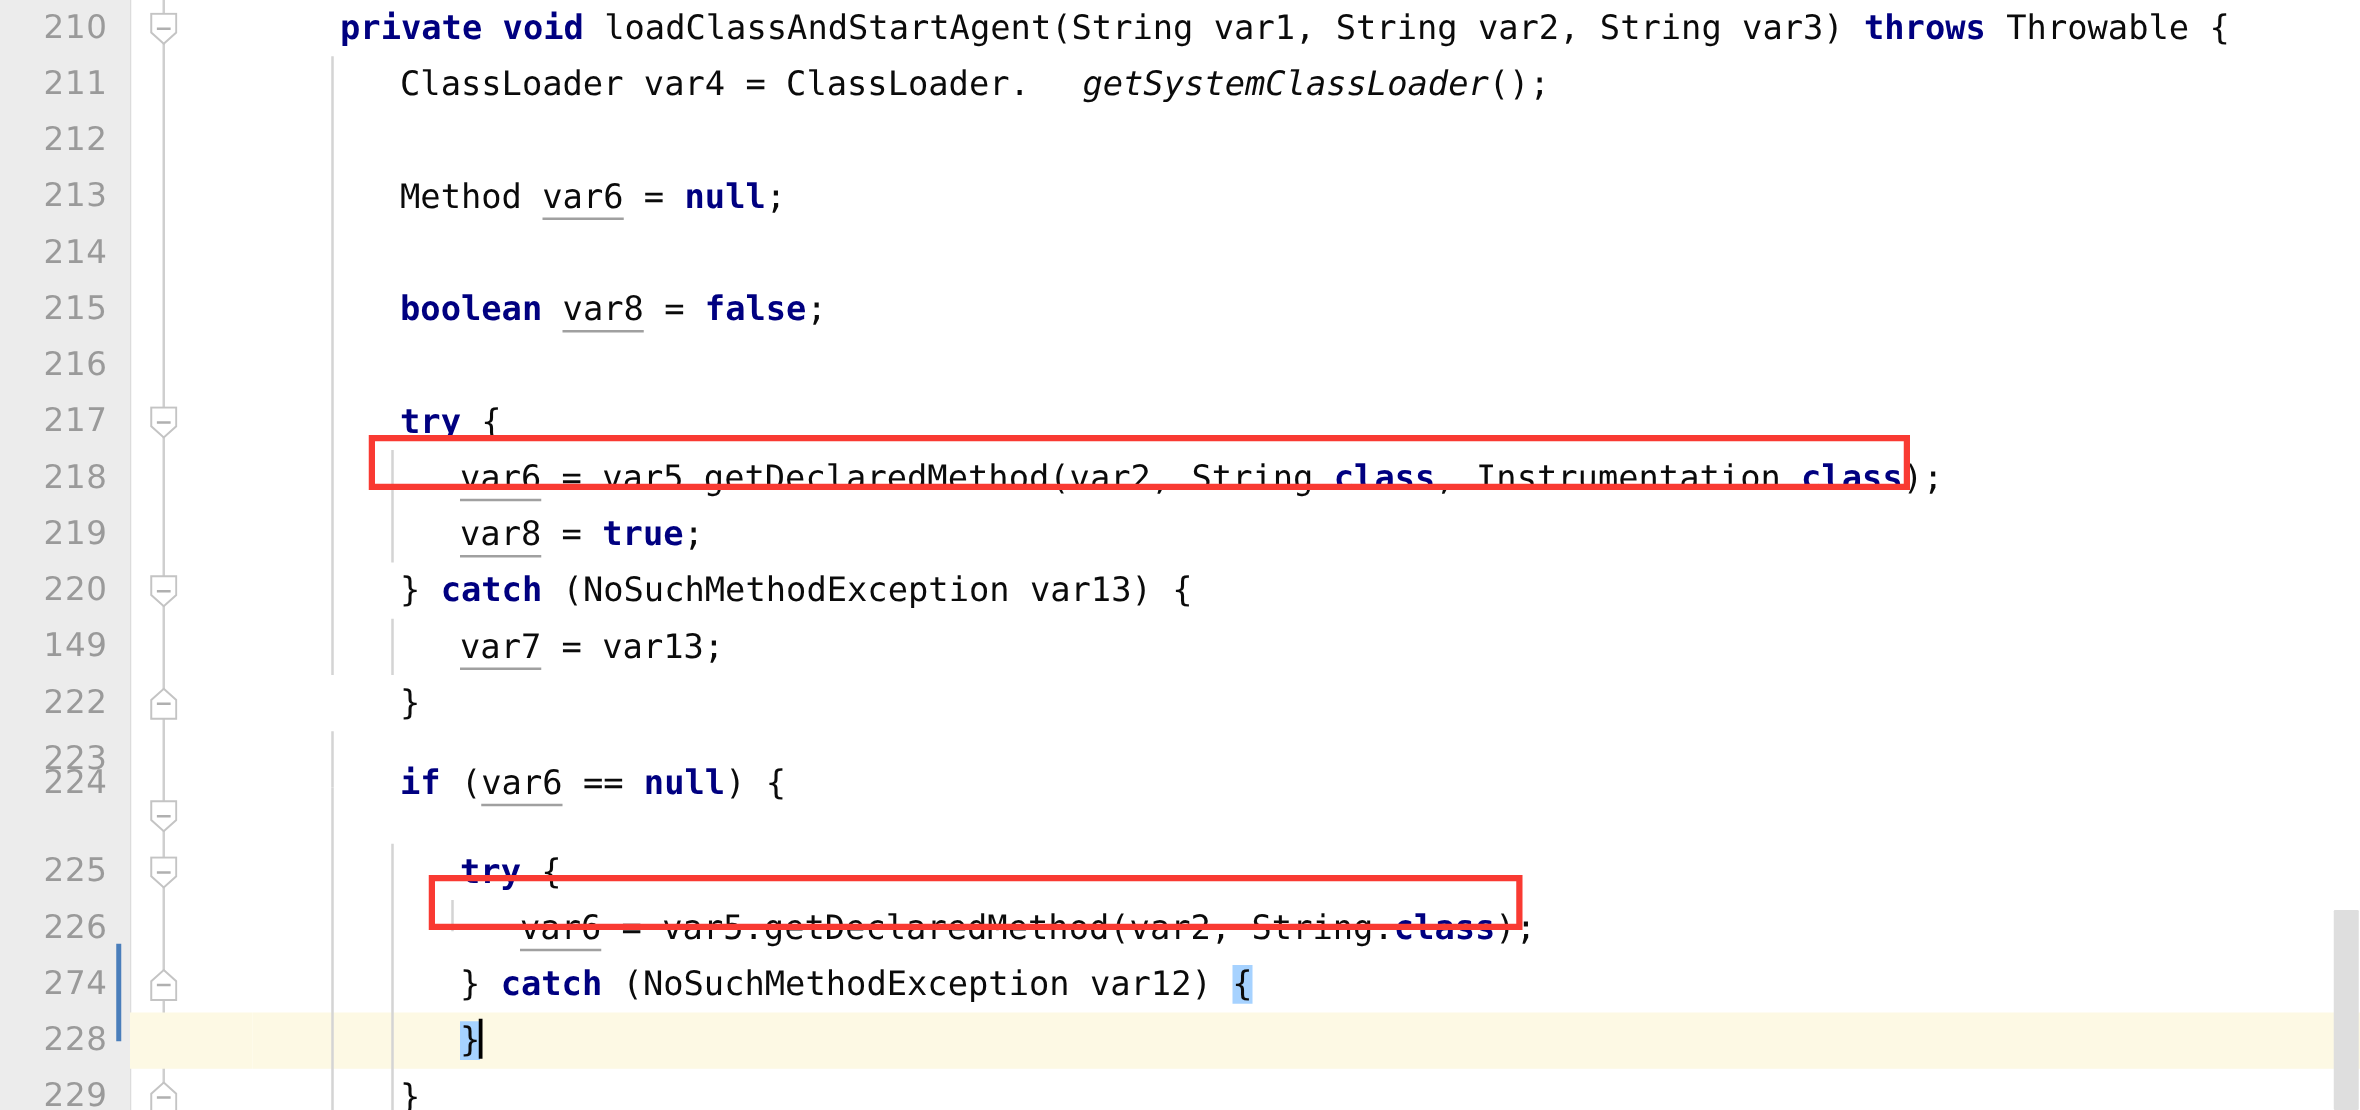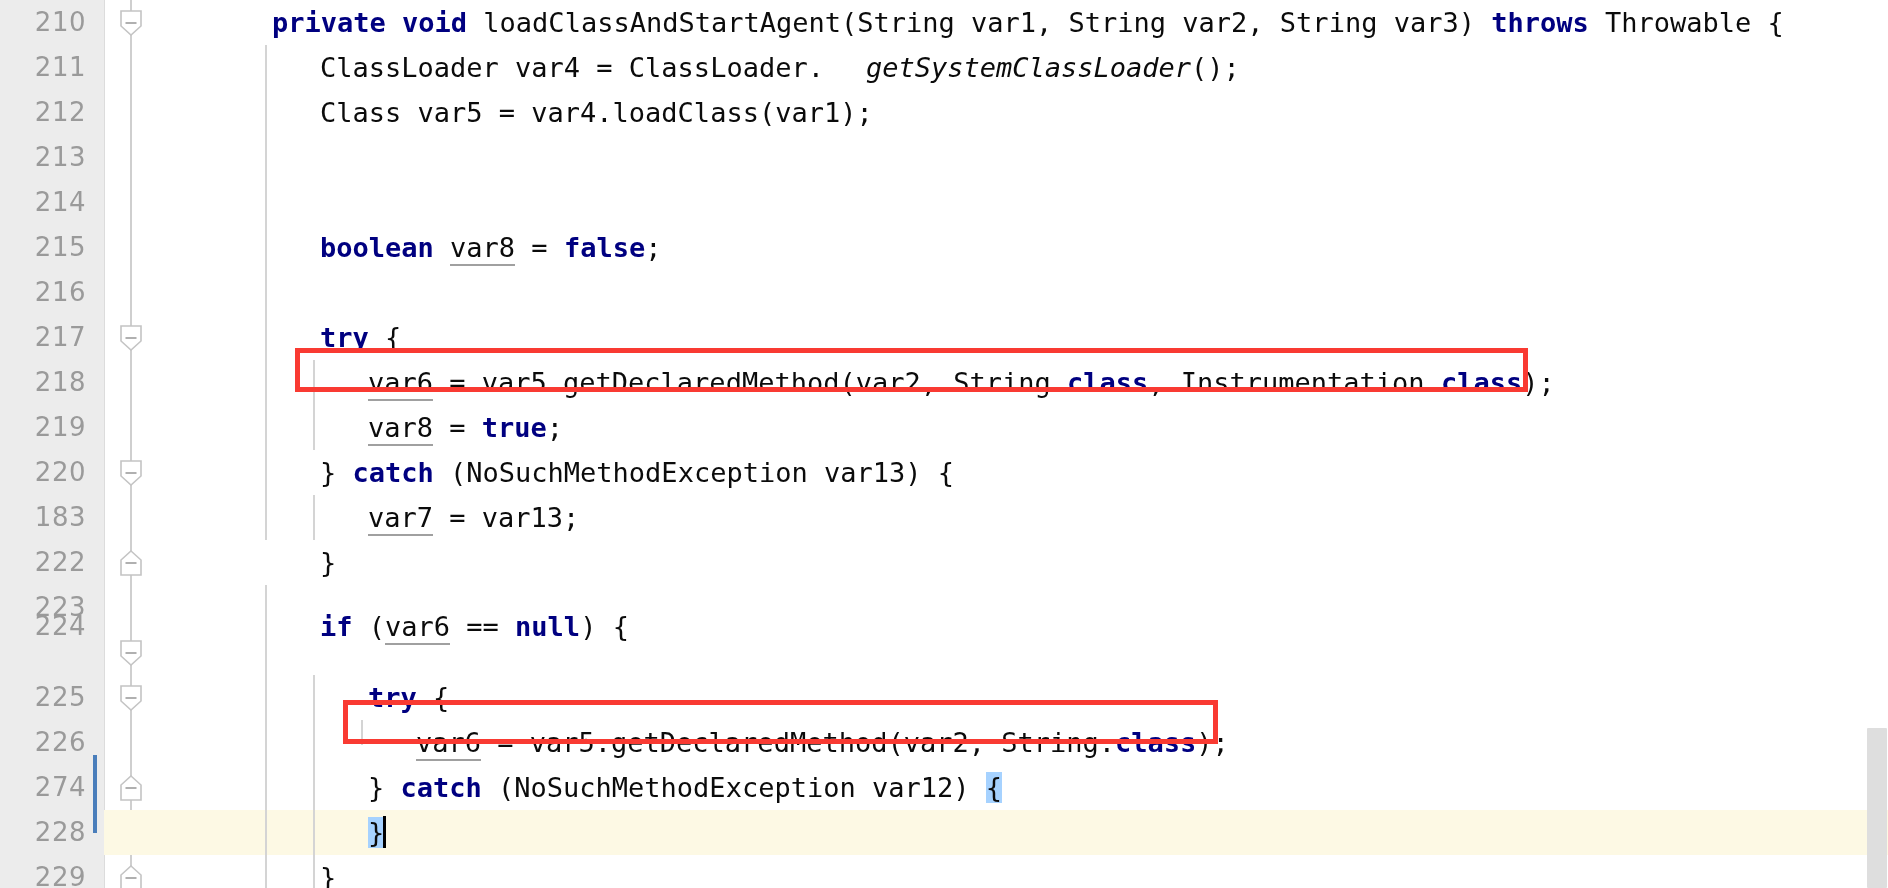--- a/index.html
+++ b/index.html
@@ -214,26 +214,26 @@
       <div class="row" style="top: 45px;">
         <div class="rowbg-gutter"></div>
         <div class="rowbg-code"></div>
         <div class="lineno">211</div>
         <div class="code" style="left: 320px;"><span class="plain">ClassLoader var4 = ClassLoader.</span><span class="ital">getSystemClassLoader</span><span class="plain">();</span></div>
       </div>
       <div class="row" style="top: 90px;">
         <div class="rowbg-gutter"></div>
         <div class="rowbg-code"></div>
         <div class="lineno">212</div>
-        <div class="code" style="left: 320px;"><span class="plain">Class var5 = var4.loadClass(var1);</span></div>
       </div>
       <div class="row" style="top: 135px;">
         <div class="rowbg-gutter"></div>
         <div class="rowbg-code"></div>
         <div class="lineno">213</div>
+        <div class="code" style="left: 320px;"><span class="plain">Method </span><span class="mutvar">var6</span><span class="plain"> = </span><span class="kw">null</span><span class="plain">;</span></div>
       </div>
       <div class="row" style="top: 180px;">
         <div class="rowbg-gutter"></div>
         <div class="rowbg-code"></div>
         <div class="lineno">214</div>
       </div>
       <div class="row" style="top: 225px;">
         <div class="rowbg-gutter"></div>
         <div class="rowbg-code"></div>
         <div class="lineno">215</div>
@@ -265,21 +265,21 @@
       </div>
       <div class="row" style="top: 450px; padding-left: 44px;">
         <div class="rowbg-gutter"></div>
         <div class="rowbg-code"></div>
         <div class="lineno">220</div>
         <div class="code" style="left: 320px;"><span class="plain">} </span><span class="kw">catch</span><span class="plain"> (NoSuchMethodException var13) {</span></div>
       </div>
       <div class="row" style="top: 495px;">
         <div class="rowbg-gutter"></div>
         <div class="rowbg-code"></div>
-        <div class="lineno">183</div>
+        <div class="lineno">149</div>
         <div class="code" style="left: 368px;"><span class="mutvar">var7</span><span class="plain"> = var13;</span></div>
       </div>
       <div class="row" style="top: 540px;">
         <div class="rowbg-gutter"></div>
         <div class="rowbg-code"></div>
         <div class="lineno">222</div>
         <div class="code" style="left: 320px;"><span class="plain">}</span></div>
       </div>
       <div class="row" style="top: 585px;">
         <div class="rowbg-gutter"></div>

